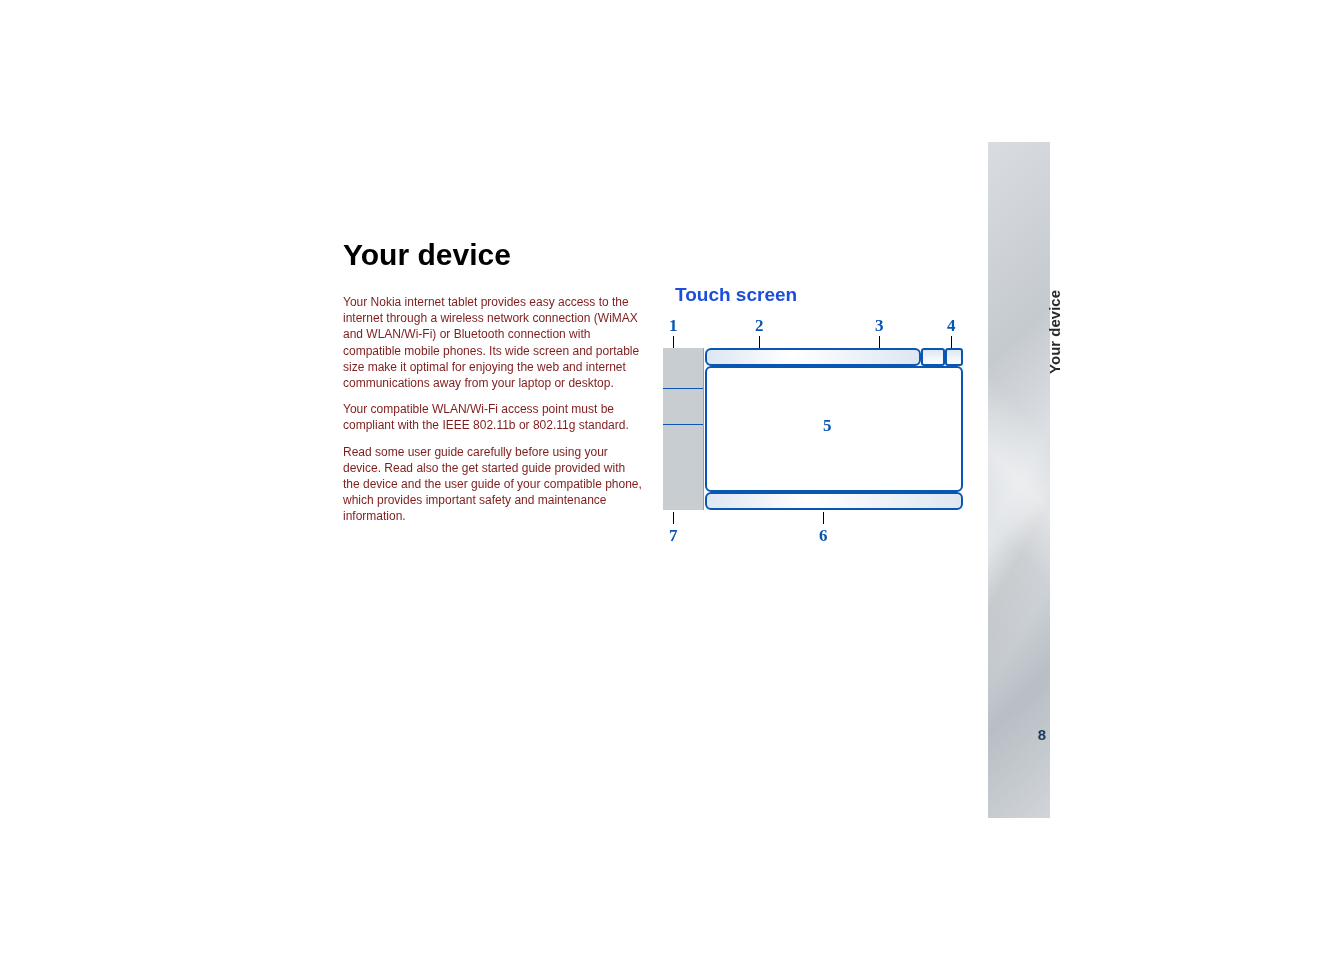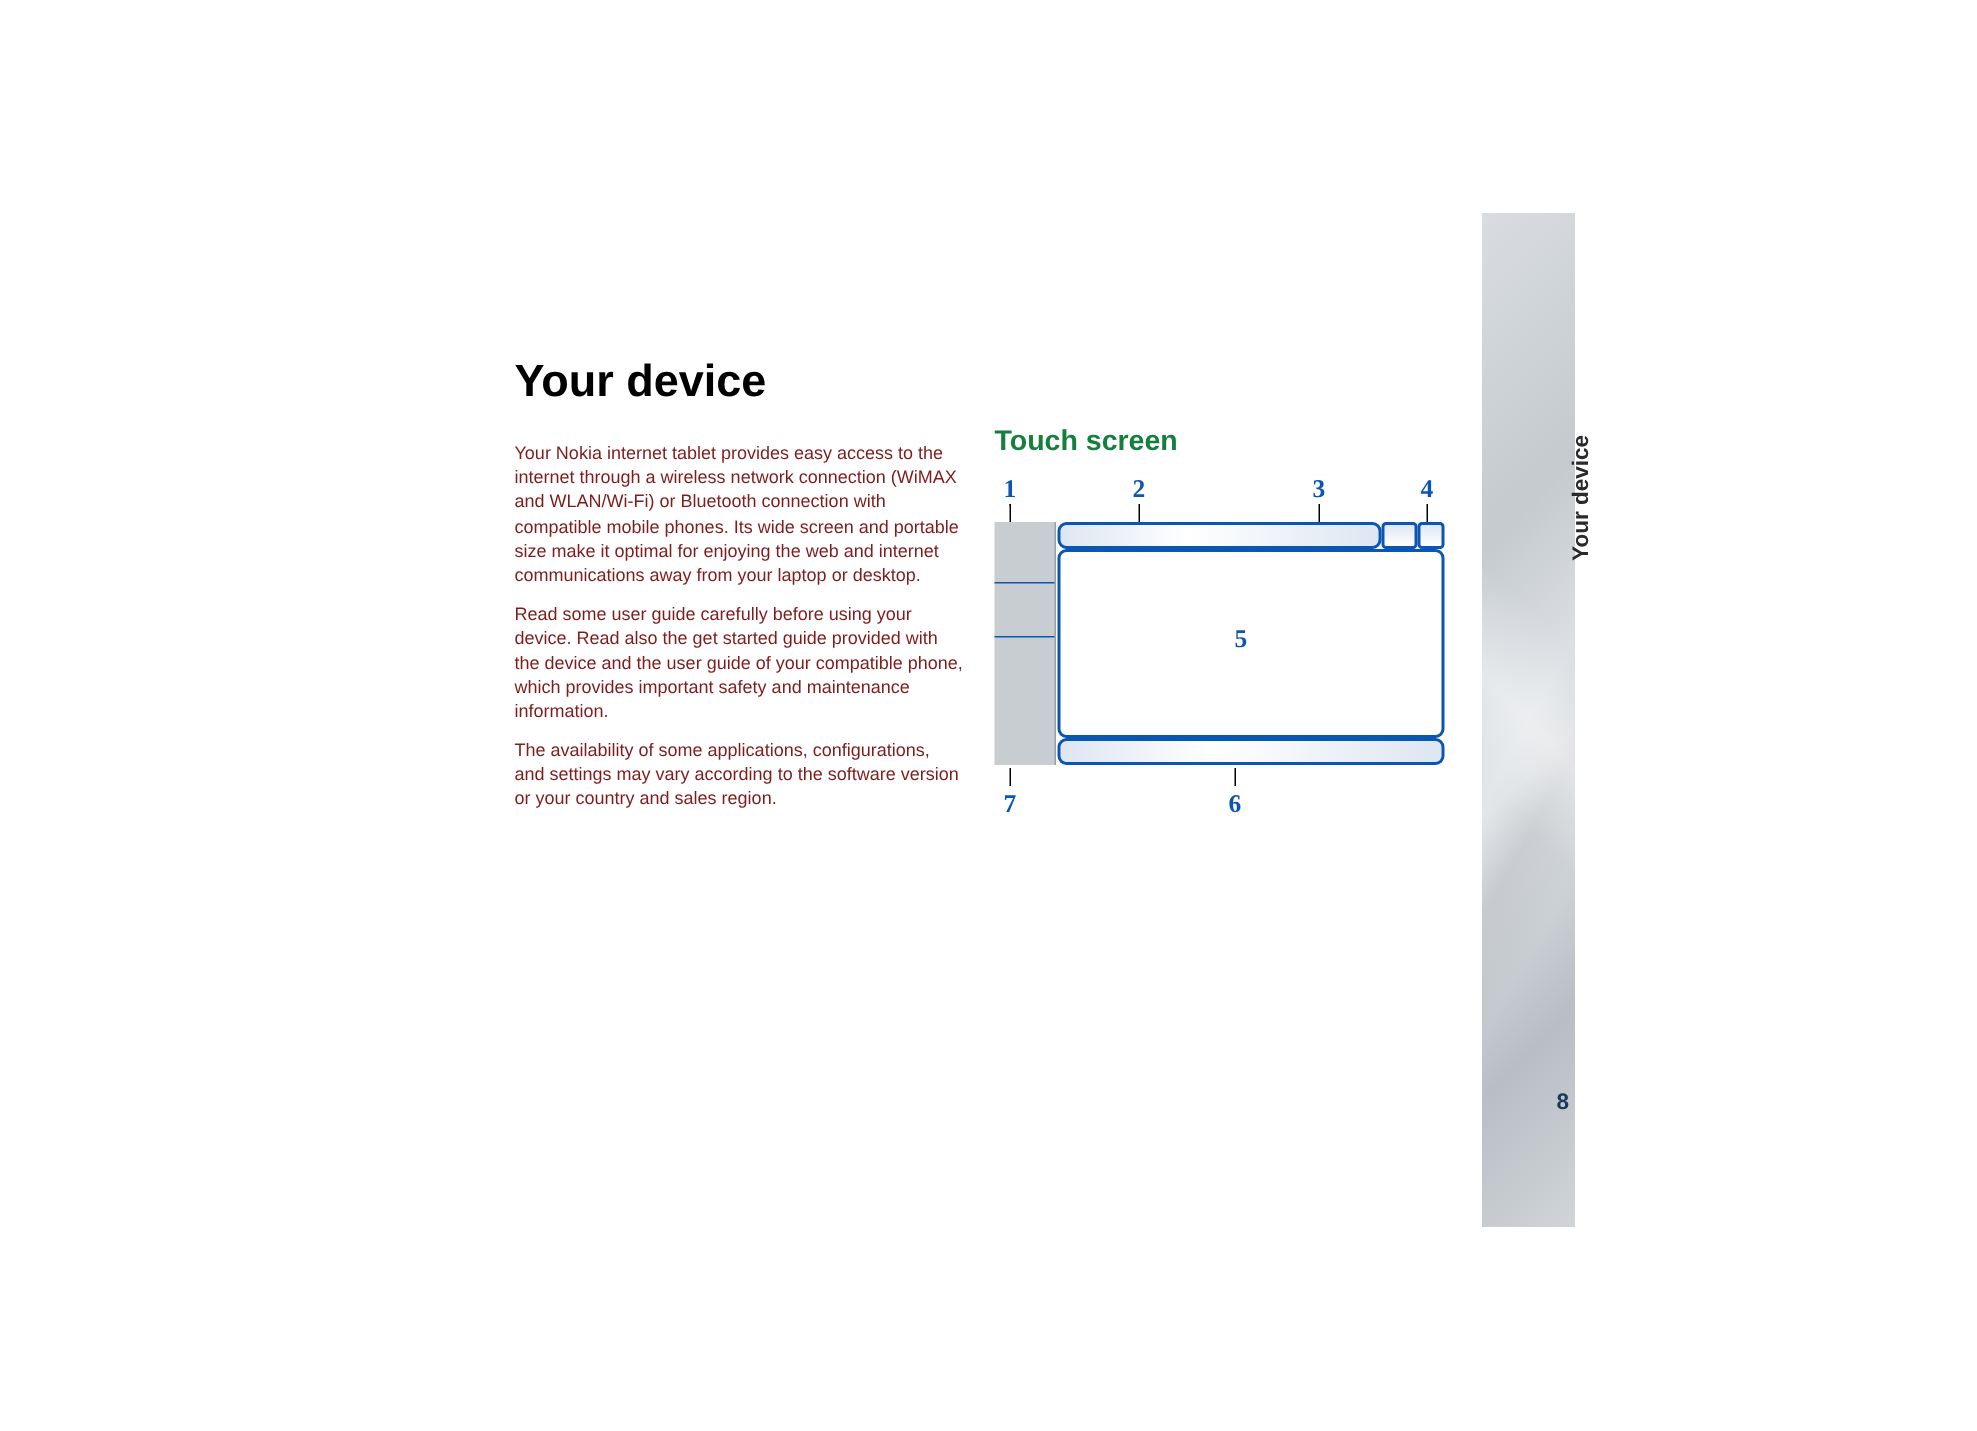--- a/index.html
+++ b/index.html
@@ -8,21 +8,21 @@
   .side-tab{position:absolute;right:268px;top:142px;width:62px;height:676px;background:linear-gradient(135deg,#d9dde1 0%,#c5cacf 30%,#e6e9ec 55%,#b8bec4 80%,#d1d5d9 100%);}
   .side-tab::before{content:"";position:absolute;inset:0;background:
     linear-gradient(45deg,transparent 40%,rgba(255,255,255,.4) 50%,transparent 60%),
     linear-gradient(-60deg,transparent 30%,rgba(0,0,0,.08) 40%,transparent 50%);}
   .side-label{position:absolute;right:272px;top:290px;transform:rotate(-90deg);transform-origin:right top;font-size:15px;font-weight:bold;color:#2a2a2a;white-space:nowrap}
   .side-page{position:absolute;right:272px;top:726px;font-size:15px;font-weight:bold;color:#183a5a}
   
   .col-left{position:absolute;left:343px;top:238px;width:300px}
   .col-right{position:absolute;left:663px;top:284px;width:310px}
   h1{font-size:30px;font-weight:bold;margin:0 0 22px 0;color:#000;letter-spacing:0}
-  h2{font-size:19px;font-weight:bold;margin:0 0 10px 0;color:#15803d}
+  h2{font-size:19px;font-weight:bold;margin:0 0 10px 12px;color:#1d4ed8}
   p{font-size:12px;line-height:1.35;margin:0 0 10px 0;color:#7f1d1d}
   
   .diagram{position:relative;width:300px;height:240px;margin-bottom:8px}
   .num{position:absolute;font-size:17px;font-weight:bold;color:#0a56b3;font-family:Georgia,serif}
   .tick{position:absolute;width:1px;height:12px;background:#000}
   .tickh{position:absolute;height:1px;background:#000}
   .frame{position:absolute;border:2px solid #0a56b3;border-radius:6px;background:#fff}
   .frame.gradh{background:linear-gradient(to right,#dde6f2 0%,#fff 40%,#dde6f2 100%)}
   .taskbar{position:absolute;left:0;top:32px;width:40px;height:162px;background:#c8cdd2;border-right:1px solid #9aa0a6}
   .taskdiv{position:absolute;left:0;width:40px;height:1px;background:#0a56b3}
@@ -33,22 +33,22 @@
 
 <div class="page">
 
   <div class="side-tab"></div>
   <div class="side-label">Your device</div>
   <div class="side-page">8</div>
 
   <div class="col-left">
     <h1>Your device</h1>
     <p>Your Nokia internet tablet provides easy access to the internet through a wireless network connection (WiMAX and WLAN/Wi-Fi) or Bluetooth connection with compatible mobile phones. Its wide screen and portable size make it optimal for enjoying the web and internet communications away from your laptop or desktop.</p>
+    <p>Your compatible WLAN/Wi-Fi access point must be compliant with the IEEE 802.11b or 802.11g standard.</p>
     <p>Read some user guide carefully before using your device. Read also the get started guide provided with the device and the user guide of your compatible phone, which provides important safety and maintenance information.</p>
-    <p>The availability of some applications, configurations, and settings may vary according to the software version or your country and sales region.</p>
   </div>
 
   <div class="col-right">
     <h2>Touch screen</h2>
 
     <div class="diagram">
 
       <span class="num" style="left:6px;top:0">1</span>
       <span class="num" style="left:92px;top:0">2</span>
       <span class="num" style="left:212px;top:0">3</span>

